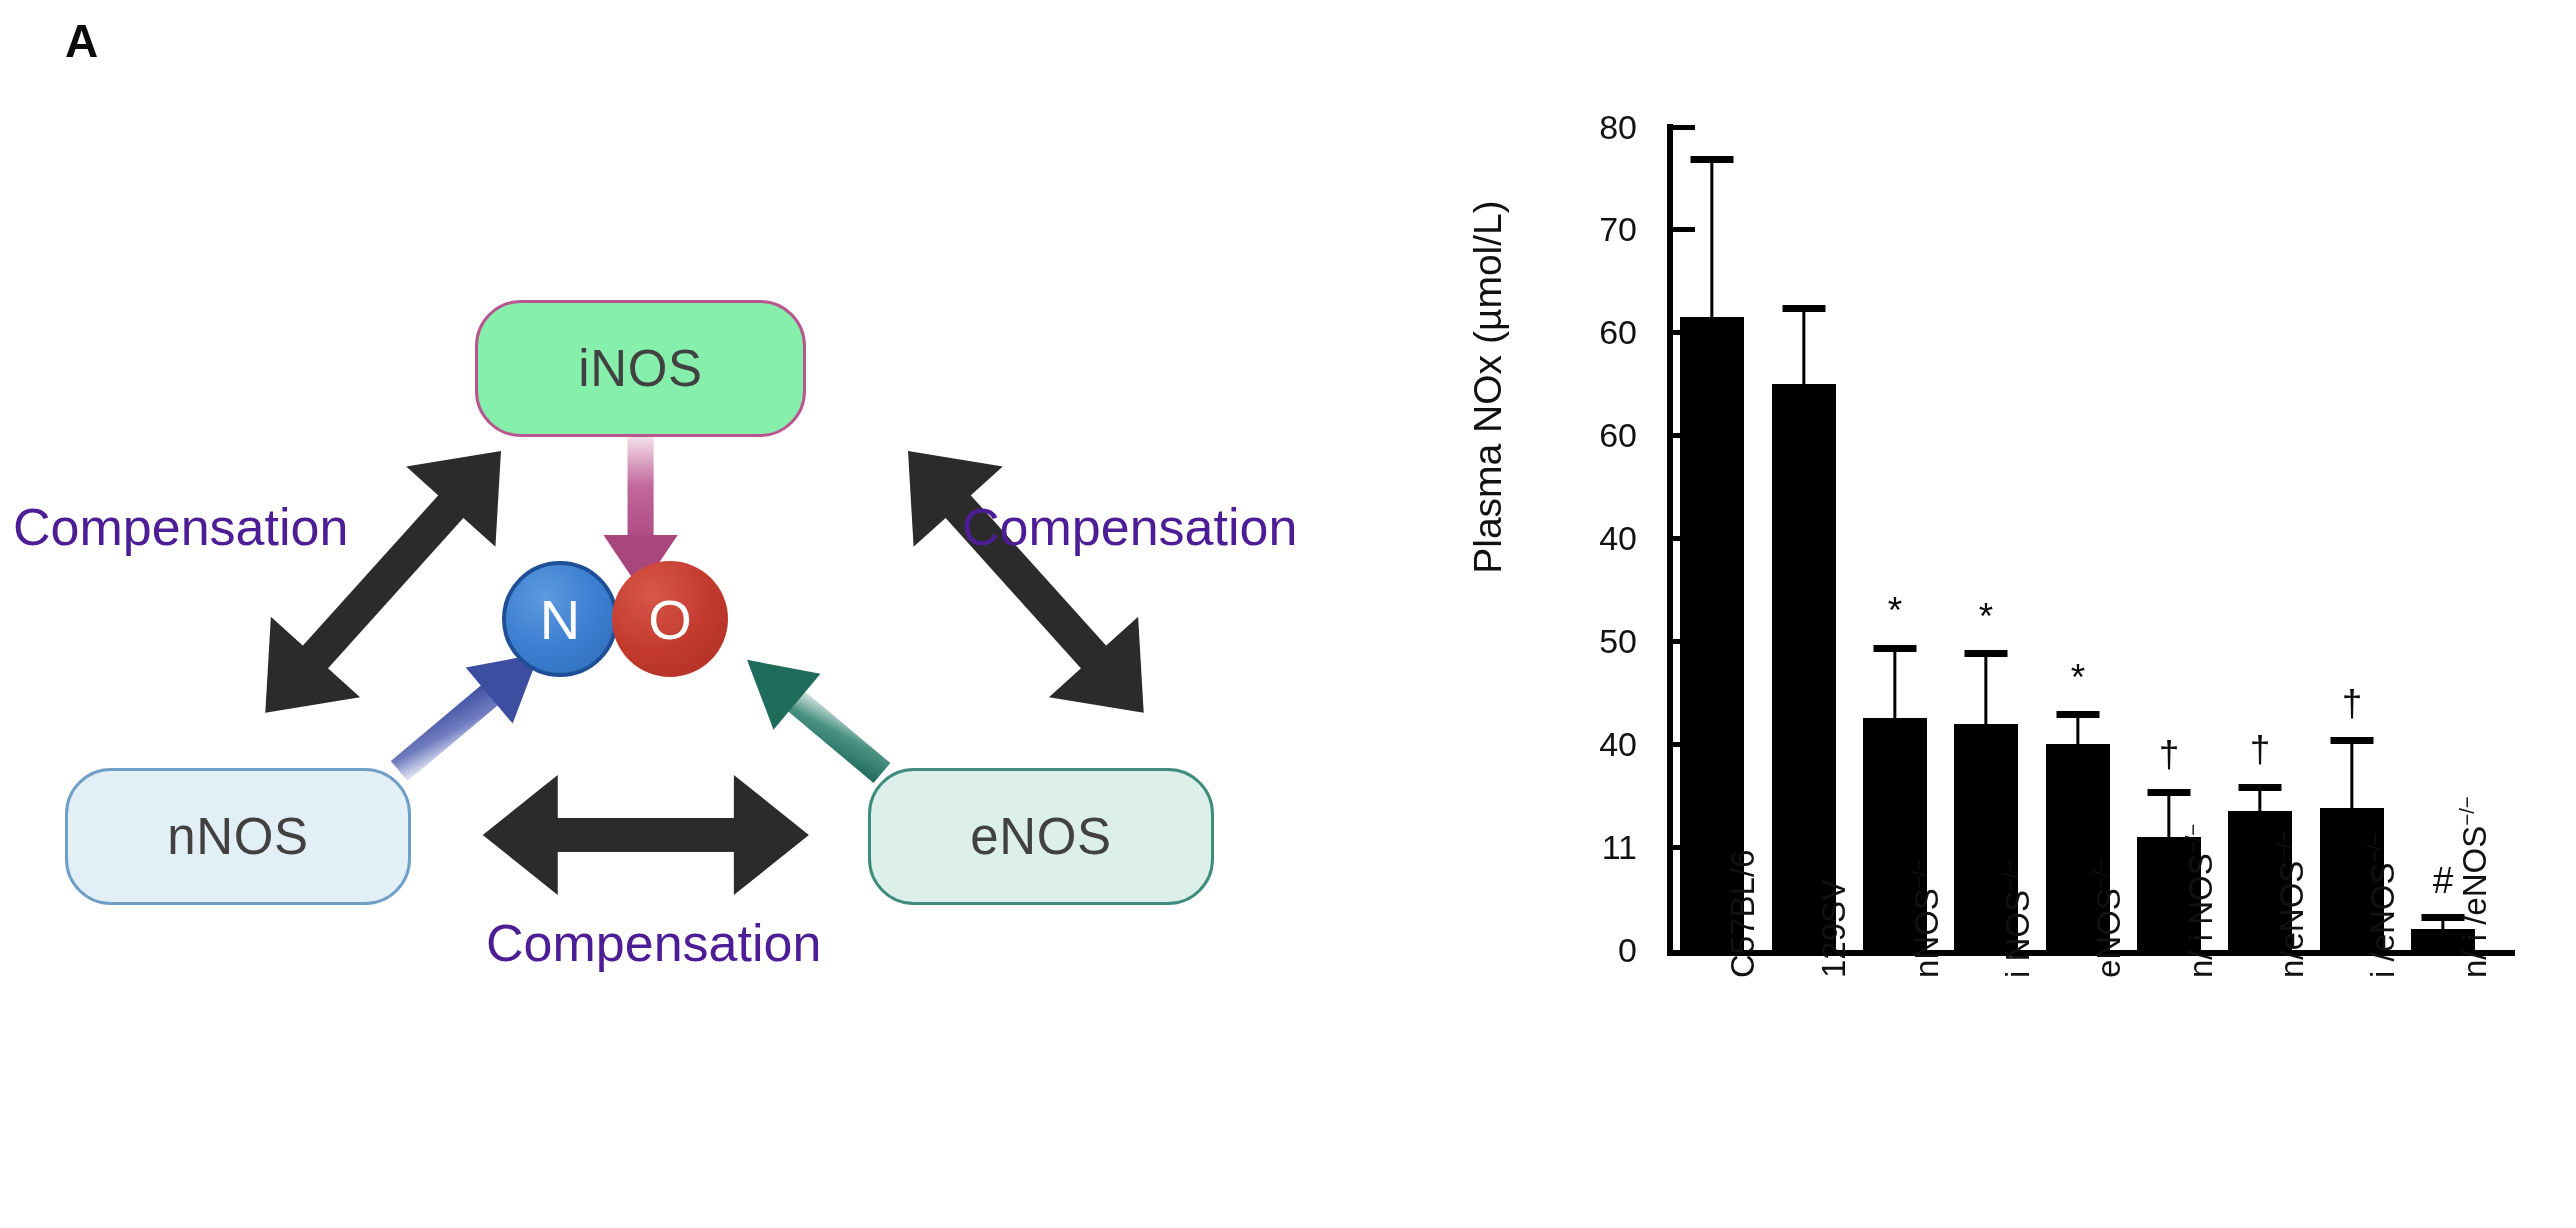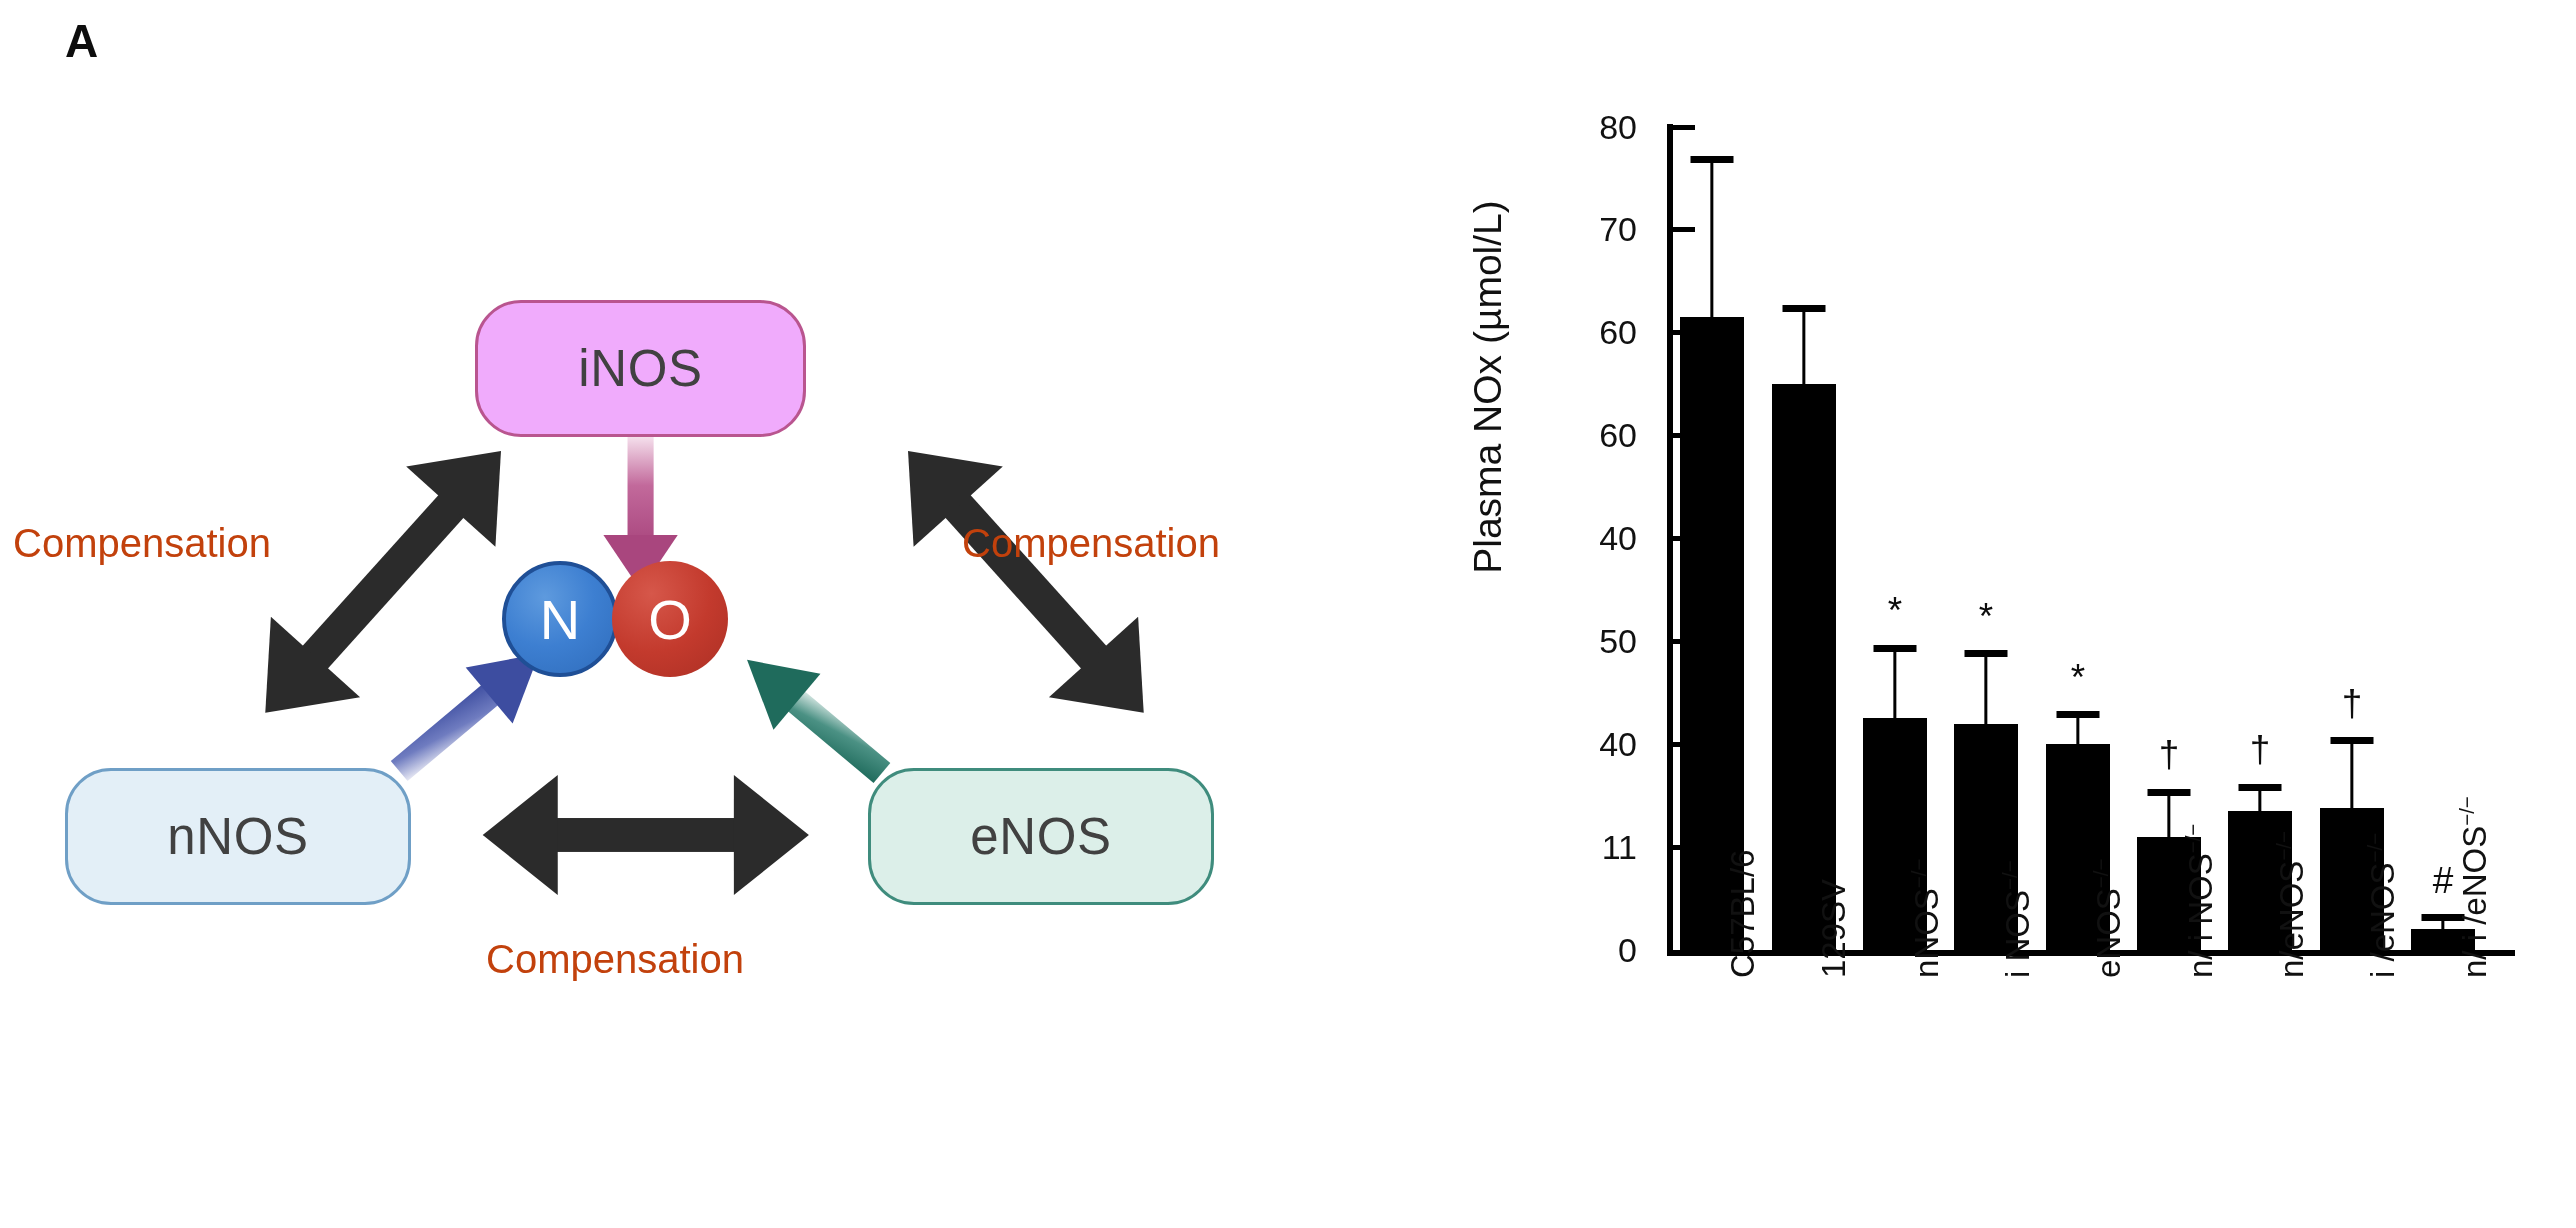--- a/index.html
+++ b/index.html
@@ -27,37 +27,36 @@
     position:absolute;
     display:flex;align-items:center;justify-content:center;
     border-radius:46px;
     font-size:51px;
     color:#414141;
     box-sizing:border-box;
     letter-spacing:0.7px;
   }
   #box-inos{
     left:475px;top:300px;width:331px;height:137px;
-    background:#f0abfc;border:3.3px solid #b9558f;
+    background:#86efac;border:3.3px solid #b9558f;
   }
   #box-nnos{
     left:65px;top:768px;width:346px;height:137px;
     background:#e3eff7;border:3.3px solid #6f9fc6;
   }
   #box-enos{
     left:868px;top:768px;width:346px;height:137px;
     background:#dcefe9;border:3.3px solid #3f8c7d;
   }
 
   .comp-label{
     position:absolute;
-    font-size:40px;
-    color:#c2410c;
+    font-size:52px;
+    color:#4c1d95;
     white-space:nowrap;
-    margin-top:24px;
   }
   #comp-left{left:13px;top:497px;}
   #comp-right{left:962px;top:497px;}
   #comp-bottom{left:486px;top:913px;}
 
   .svg-layer{position:absolute;left:0;top:0;width:1409px;height:1229px;}
 
   
   #molecule{position:absolute;left:502px;top:561px;width:235px;height:130px;}
   .atom{

